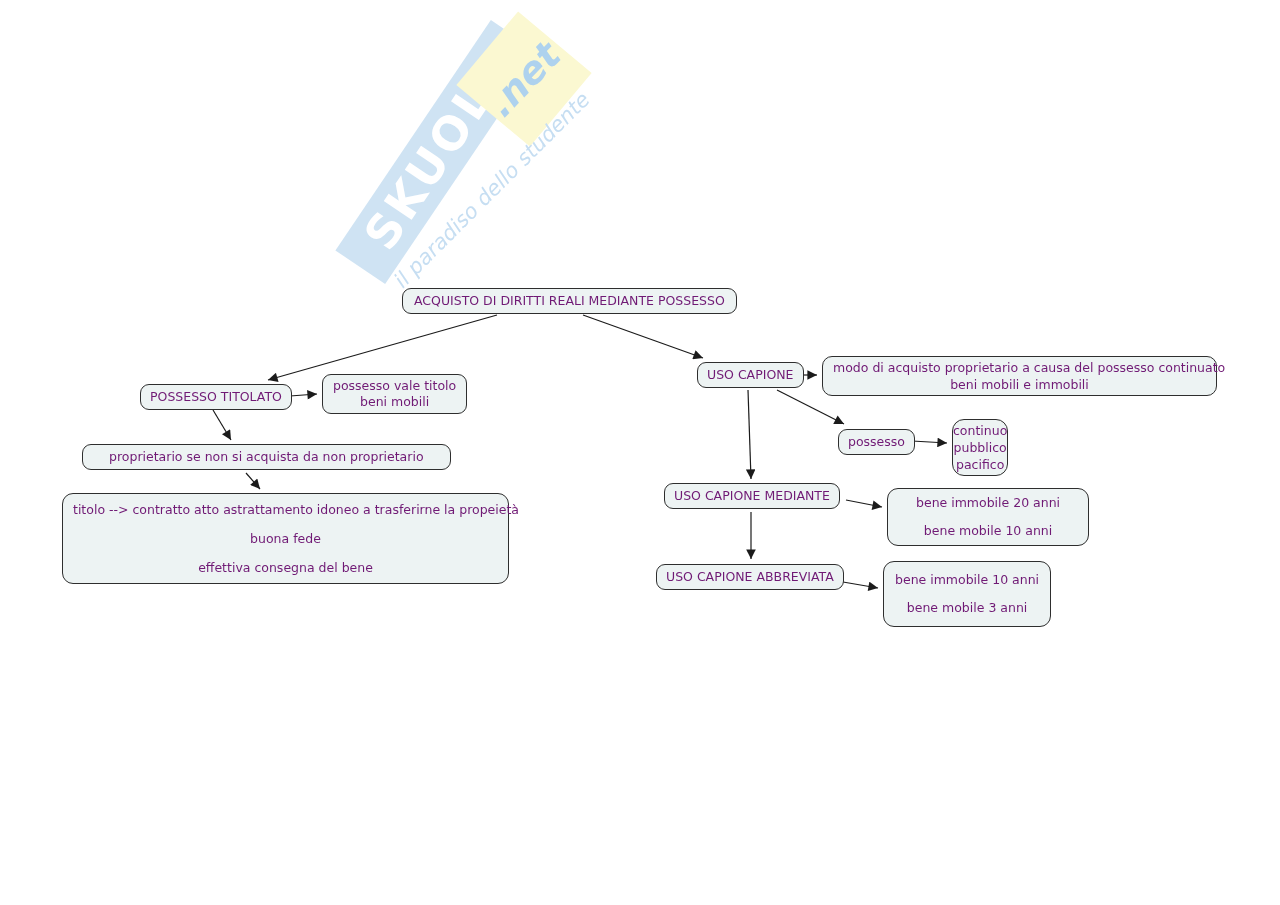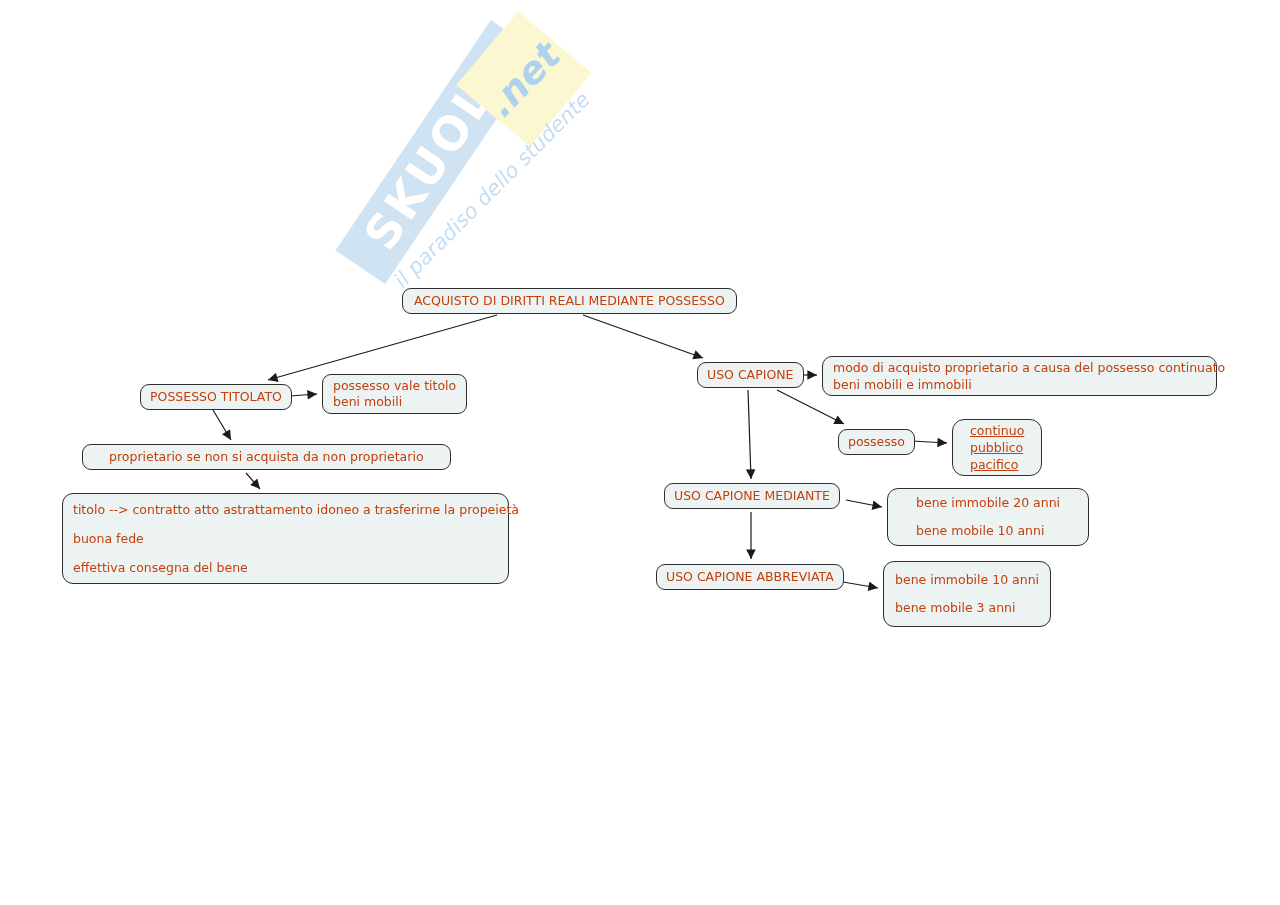--- a/index.html
+++ b/index.html
@@ -45,35 +45,36 @@
   svg.edges{position:absolute;left:0;top:0;z-index:2;}
   svg.edges line{stroke:#1b1b1b;stroke-width:1.2;}
 
   
   .node{
     position:absolute;z-index:3;
     box-sizing:border-box;
     background:#edf3f3;
     border:1.5px solid #2e2e2e;
     border-radius:9px;
-    color:#c2410c;
+    color:#701a75;
     font-size:12.5px;line-height:16px;
     padding:4px 9px;
+    text-align:center;
   }
   .node .ln{white-space:nowrap;}
 
   #n-root{left:402px;top:288px;padding:4px 11px;}
   #n-possesso-titolato{left:140px;top:384px;}
   #n-possesso-vale{left:322px;top:374px;padding:3px 10px;}
   #n-proprietario{left:82px;top:444px;padding:4px 26px;}
   #n-titolo-req{left:62px;top:493px;width:447px;line-height:29px;padding:1px 10px;border-radius:11px;}
   #n-uso-capione{left:697px;top:362px;}
   #n-modo{left:822px;top:356px;width:395px;line-height:17px;padding:2px 10px;border-radius:10px;}
   #n-possesso{left:838px;top:429px;}
-  #n-caratteri{left:952px;top:419px;line-height:17px;padding:2px 17px;border-radius:12px;text-decoration:underline;}
+  #n-caratteri{left:952px;top:419px;line-height:17px;padding:2px 0;border-radius:12px;}
   #n-ordinaria{left:664px;top:483px;}
   #n-ordinaria-termini{left:887px;top:488px;line-height:28px;padding:0 28px;border-radius:11px;}
   #n-abbreviata{left:656px;top:564px;}
   #n-abbreviata-termini{left:883px;top:561px;line-height:28px;padding:4px 11px;border-radius:11px;}
 </style>
 </head>
 <body>
 
 <div id="canvas">
 

